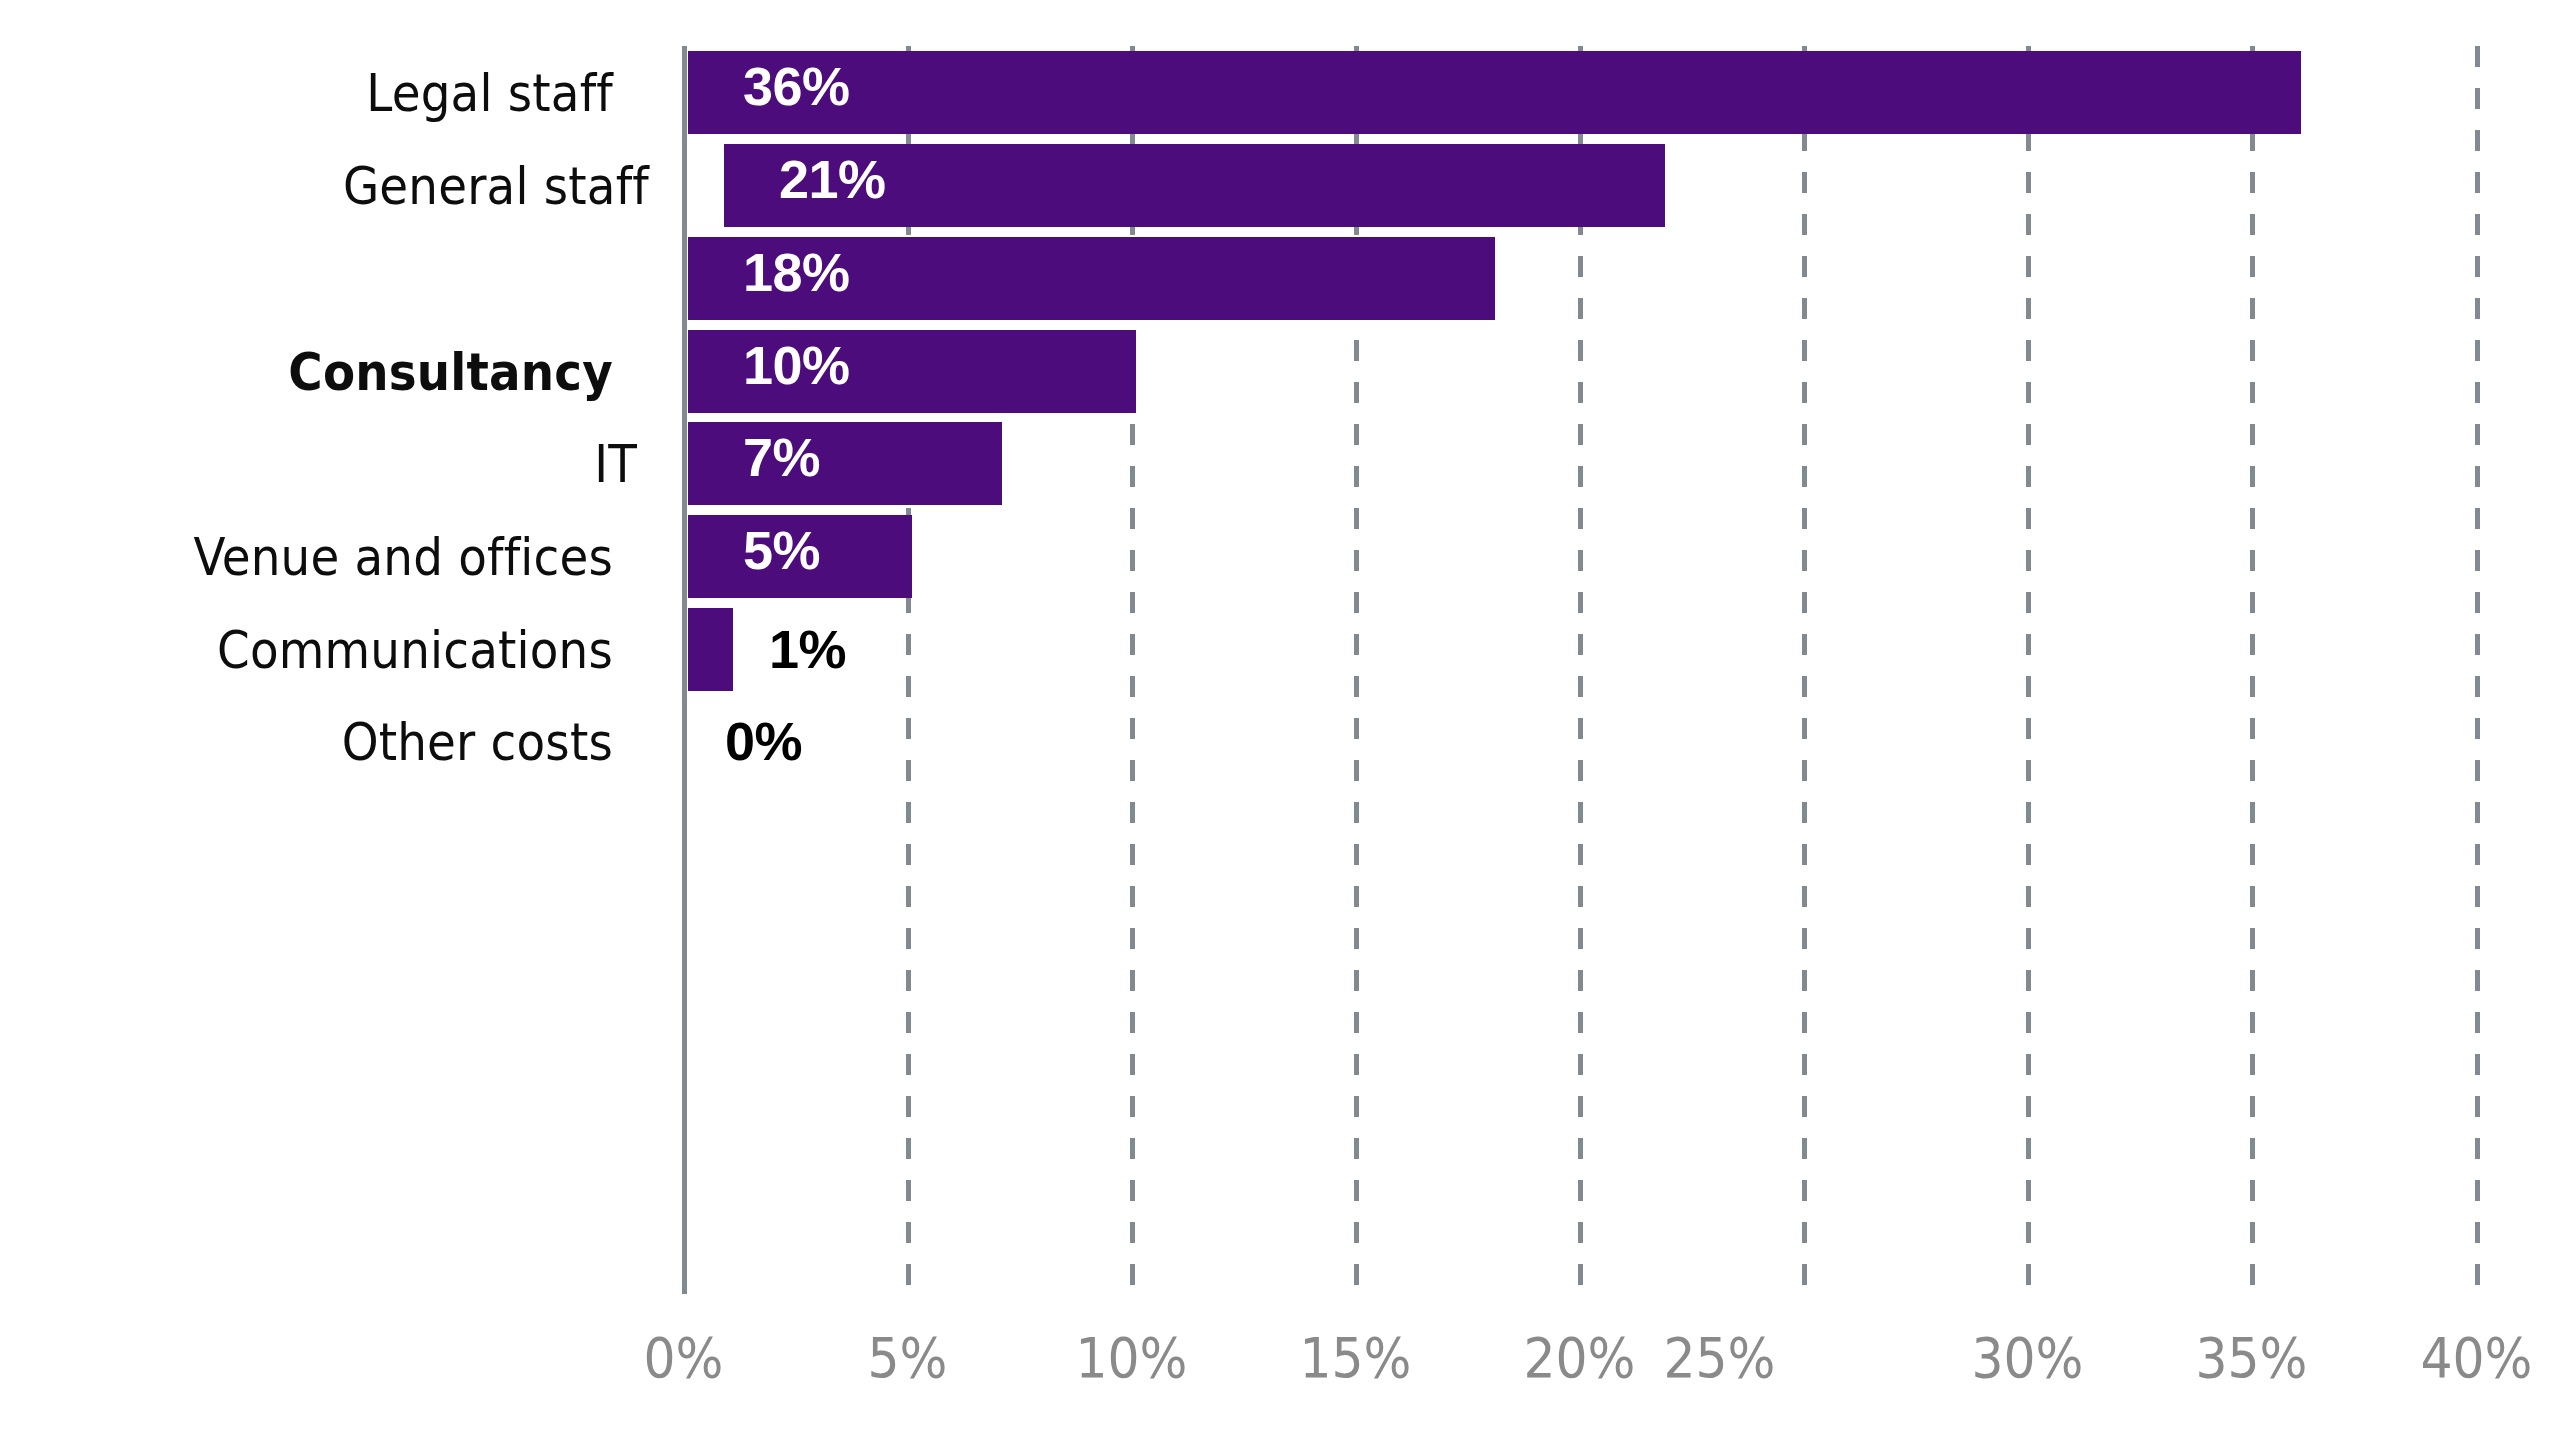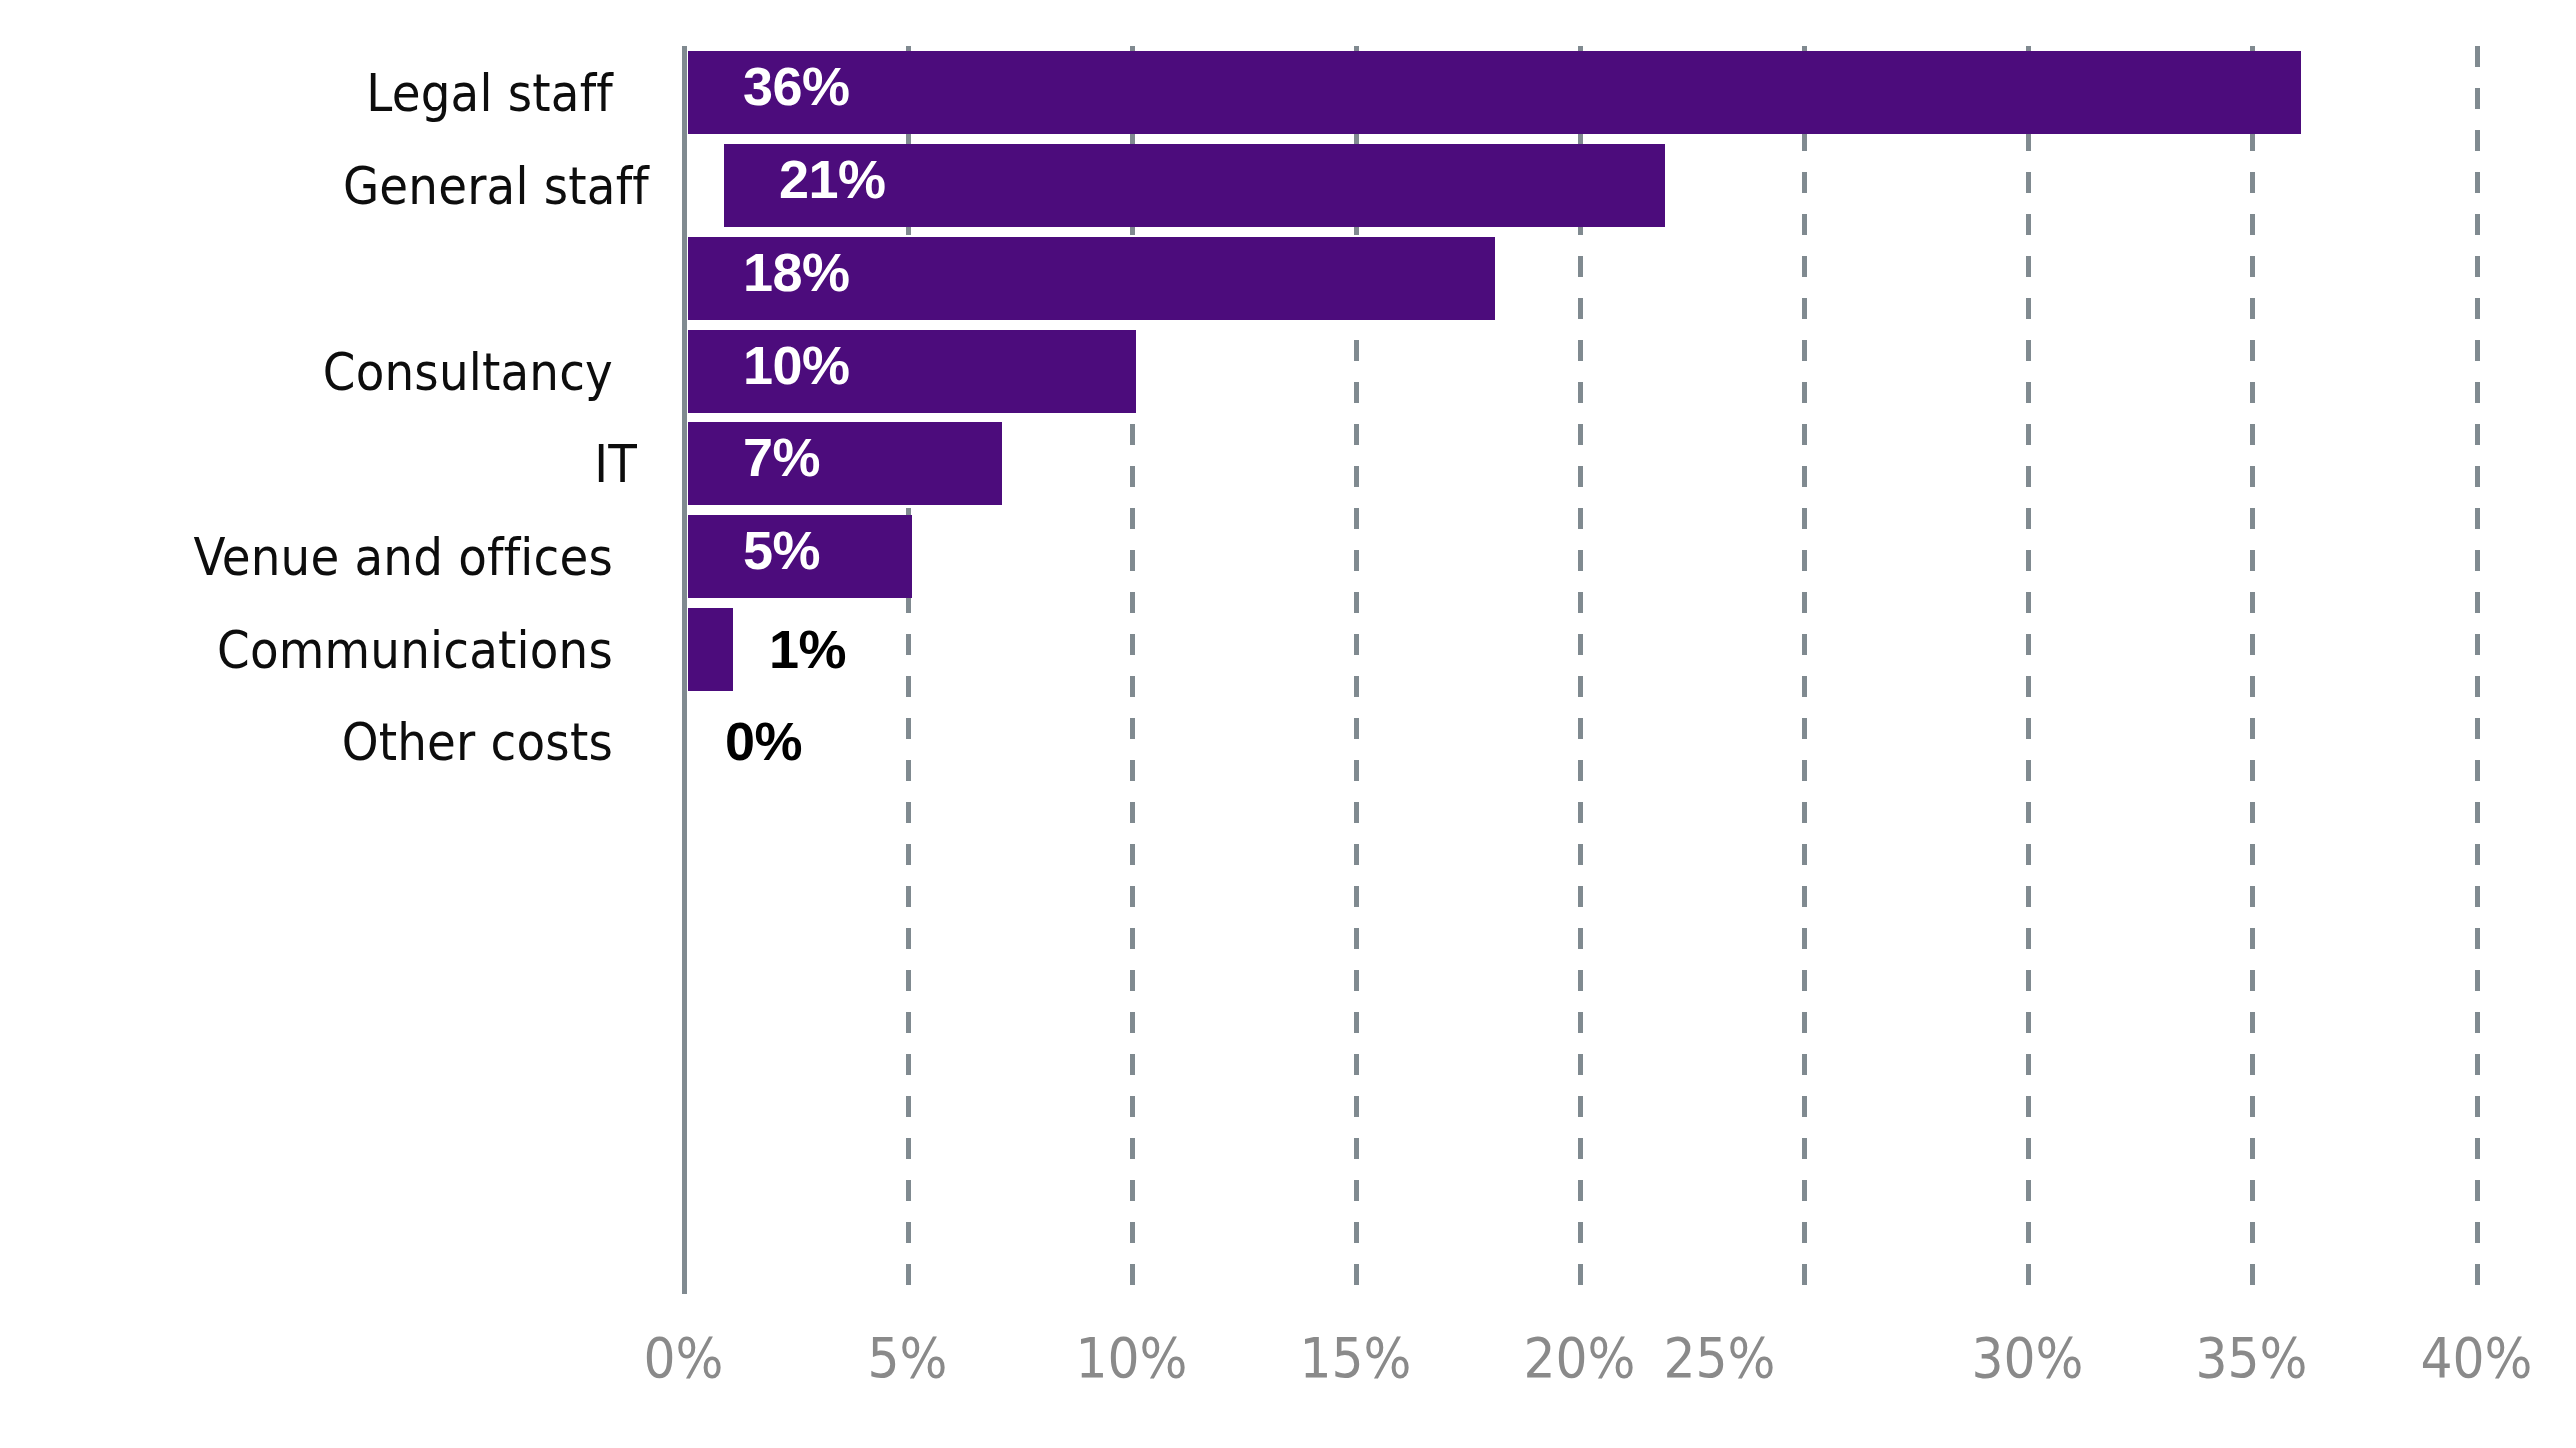--- a/index.html
+++ b/index.html
@@ -136,21 +136,21 @@
       <div class="row" style="top: 139px; margin-left: 36px;">
         <div class="cat-label" style="color: rgb(13, 13, 13);">General staff</div>
         <div class="bar" style="width: 941px; background: rgb(76, 12, 124);"></div>
         <div class="val-in" style="color: rgb(255, 255, 255); left: 739px;">21%</div>
       </div>
       <div class="row" style="top: 232px;">
         <div class="bar" style="width: 807px; background: rgb(76, 12, 124);"></div>
         <div class="val-in" style="color: rgb(255, 255, 255); left: 739px;">18%</div>
       </div>
       <div class="row" style="top: 325px;">
-        <div class="cat-label" style="color: rgb(13, 13, 13);">Consultancy</div>
+        <div class="cat-label" style="color: rgb(13, 13, 13); font-weight: bold;">Consultancy</div>
         <div class="bar" style="width: 448px; background: rgb(76, 12, 124);"></div>
         <div class="val-in" style="color: rgb(255, 255, 255); left: 739px;">10%</div>
       </div>
       <div class="row" style="top: 417px;">
         <div class="cat-label" style="color: rgb(13, 13, 13); padding-left: 24px;">IT</div>
         <div class="bar" style="width: 314px; background: rgb(76, 12, 124);"></div>
         <div class="val-in" style="color: rgb(255, 255, 255); left: 739px;">7%</div>
       </div>
       <div class="row" style="top: 510px;">
         <div class="cat-label" style="color: rgb(13, 13, 13);">Venue and offices</div>

